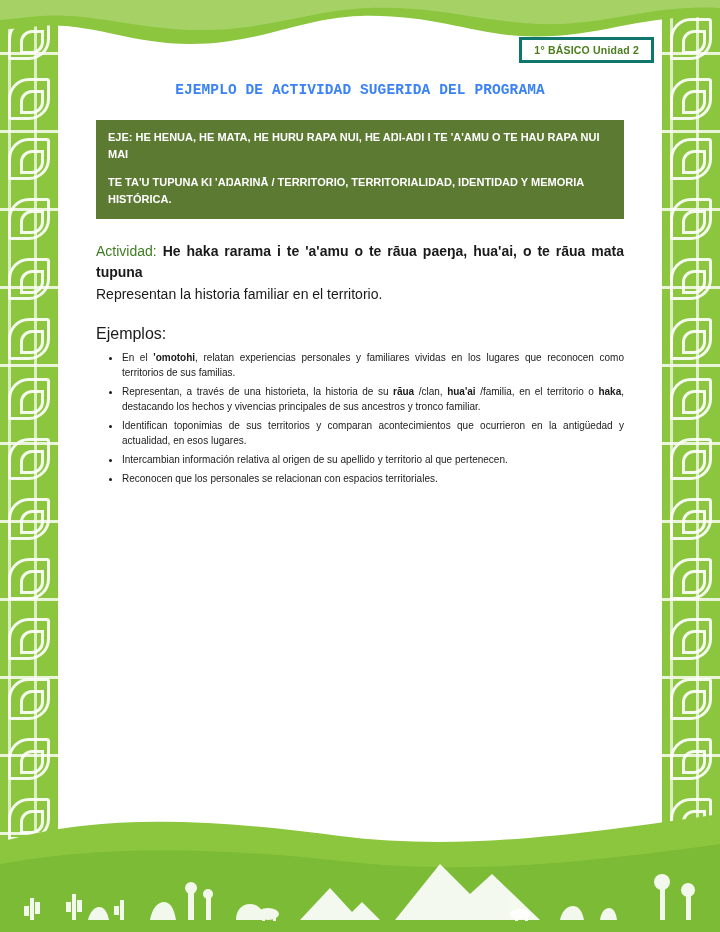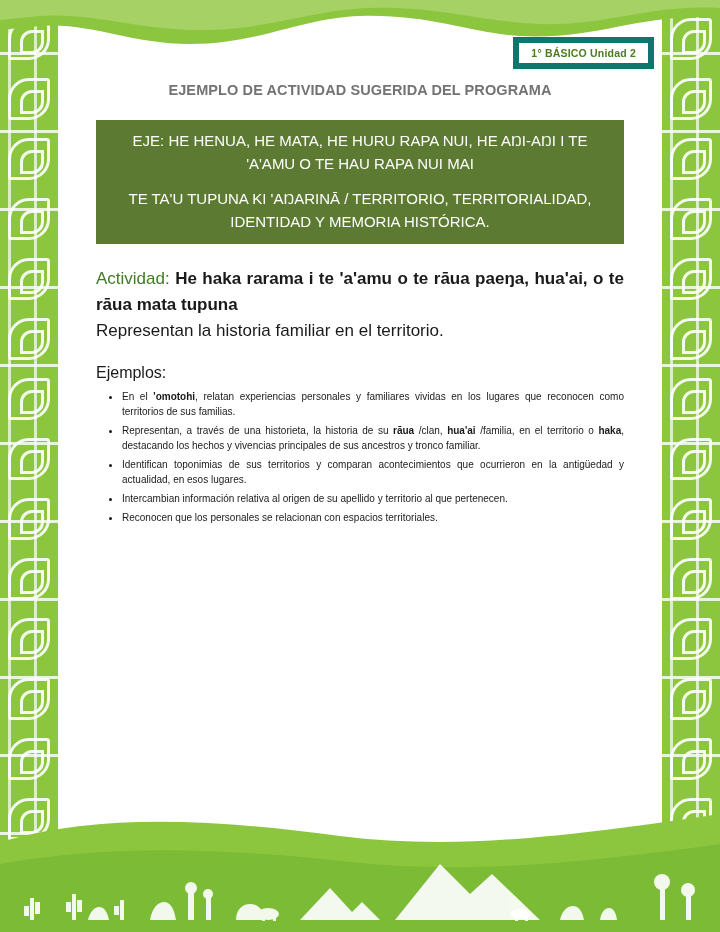--- a/index.html
+++ b/index.html
@@ -104,21 +104,21 @@
     overflow: hidden;
     pointer-events: none;
   }
 
   
   .unit-badge {
     position: absolute;
     right: 66px;
     top: 37px;
     background: #ffffff;
-    border: 6px solid #0f766e;
+    border: 3px solid #0f766e;
     color: #4b7c1e;
     font-size: 10.5px;
     font-weight: bold;
     padding: 4px 12px;
     letter-spacing: .2px;
     z-index: 6;
     white-space: nowrap;
   }
 
   
@@ -127,39 +127,39 @@
     left: 96px;
     top: 82px;
     width: 528px;
     z-index: 5;
   }
 
   .doc-title {
     text-align: center;
     font-size: 14.5px;
     font-weight: bold;
-    color: #737373;
+    color: #3b82f6;
     letter-spacing: .1px;
     margin: 0 0 22px 0;
+    font-family: Liberation Mono, monospace;
   }
 
   .eje-box {
     background: #5d7a33;
     color: #ffffff;
     padding: 9px 12px 11px 12px;
-    font-size: 15px;
-    font-weight: normal;
+    font-size: 11px;
+    font-weight: bold;
     line-height: 1.55;
-    text-align: center;
   }
   .eje-box .line2 { margin-top: 11px; }
 
   .actividad {
     margin-top: 22px;
-    font-size: 17px;
+    font-size: 14px;
     line-height: 1.5;
     color: #1a1a1a;
     text-align: justify;
   }
   .actividad .lbl { color: #3f7d22; }
   .actividad .strong { font-weight: bold; }
   .actividad .desc { display: block; margin-top: 1px; }
 
   .ejemplos-label {
     margin-top: 20px;

